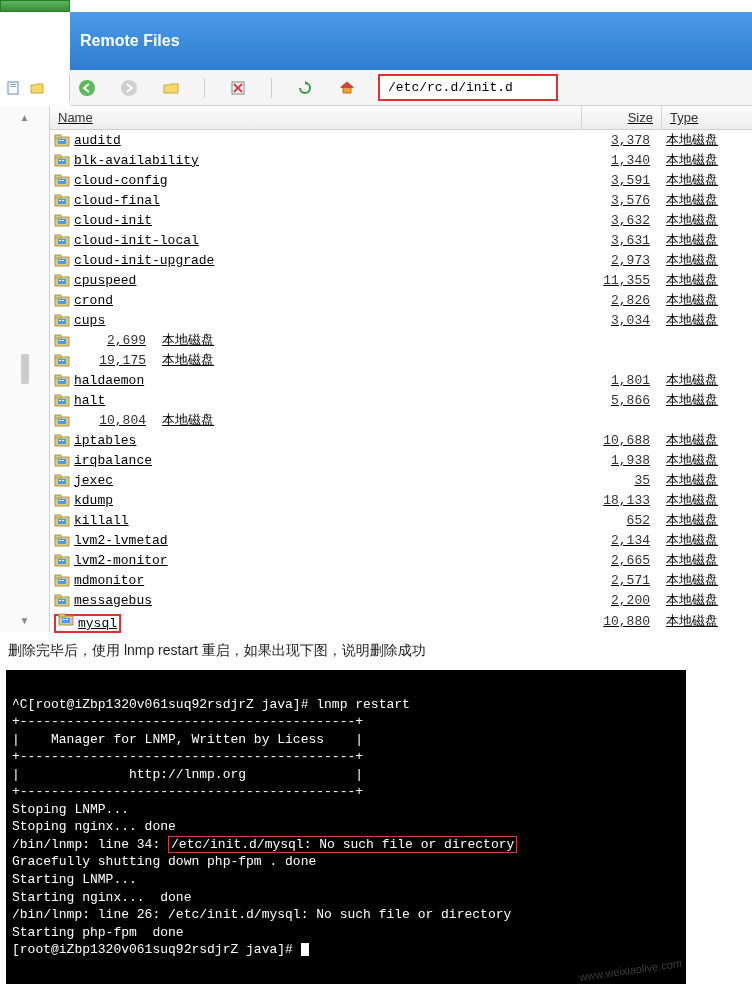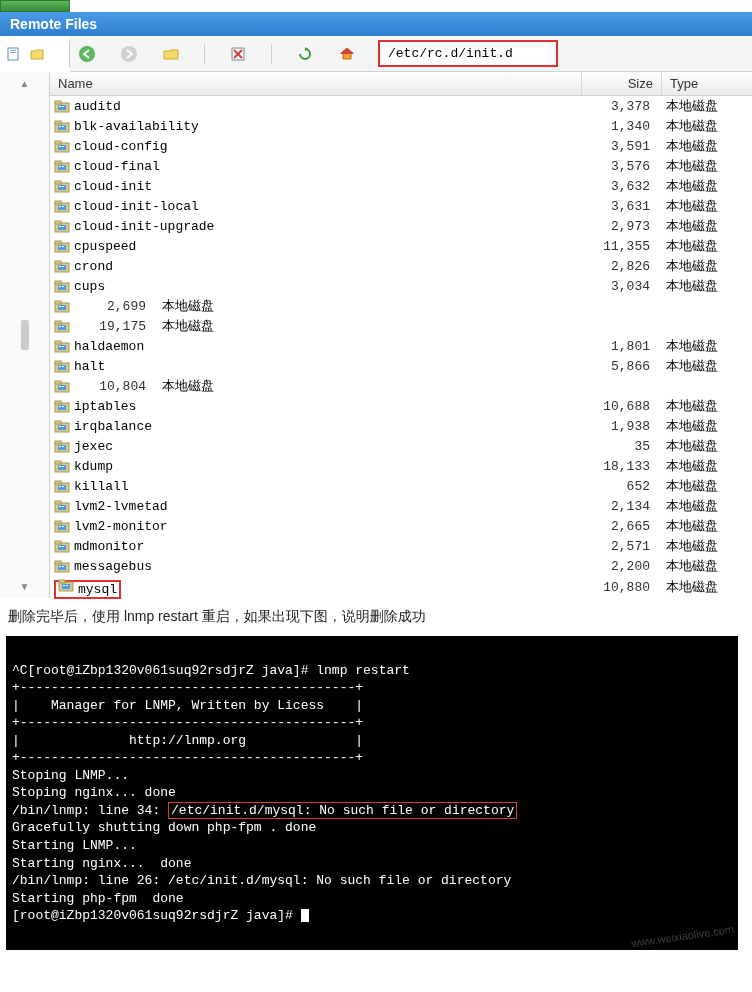--- a/index.html
+++ b/index.html
@@ -1,48 +1,48 @@
 <!DOCTYPE html>
 <html><head>
   <meta charset="utf-8">
   <style>
     * { margin: 0; padding: 0; box-sizing: border-box; }
     body { font-family: "Microsoft YaHei", Arial, sans-serif; font-size: 12px; background: #fff; width: 752px; }
     
     .top-green-bar { width: 70px; height: 12px; background: linear-gradient(to bottom, #5cb85c, #3a8a3a); border: 1px solid #2a7a2a; }
     
-    .header-bar { background: linear-gradient(to bottom, #4a9be8, #2e7dd0); color: #fff; font-weight: bold; padding: 4px 10px; font-size: 14px; }
+    .header-bar { background: linear-gradient(to bottom, #4a9be8, #2e7dd0); color: #fff; font-weight: bold; padding: 20px 10px; margin-left: 70px; font-size: 16px; }
     
     .toolbar-row { display: flex; align-items: center; }
     .left-toolbar { width: 70px; display: flex; gap: 2px; padding: 2px; border-right: 1px solid #ccc; }
     .toolbar { margin-left: 0; padding: 4px 6px; display: flex; align-items: center; gap: 20px; background: #f5f5f5; border-bottom: 1px solid #d0d0d0; flex: 1; }
     .tb-btn { width: 22px; height: 22px; display: flex; align-items: center; justify-content: center; border-radius: 2px; cursor: pointer; }
     .addr-box { border: 2px solid #e03030; padding: 4px 8px; font-family: "Courier New", monospace; font-size: 13px; min-width: 180px; background: #fff; }
     
     .main-row { display: flex; }
     .left-gutter { width: 50px; border-right: 1px solid #d0d0d0; position: relative; background: #fafafa; display:flex; flex-direction:column; justify-content:space-between; align-items:center; padding:6px 0;}
     .scroll-arrow { font-size: 10px; color: #888; }
     .scroll-grip { width: 8px; height: 30px; background: #ccc; border-radius: 2px; margin: auto 0;}
     
-    .file-panel { flex: 1; }
+    .file-panel { flex: 1; text-decoration: underline; }
     .file-header { display: flex; background: linear-gradient(to bottom, #fdfdfd, #ececec); border-bottom: 1px solid #d0d0d0; font-size: 13px; color: #333; }
     .col-name { flex: 1; padding: 4px 8px; border-right: 1px solid #d5d5d5; }
     .col-size { width: 80px; padding: 4px 8px; text-align: right; border-right: 1px solid #d5d5d5; }
     .col-type { width: 90px; padding: 4px 8px; }
     
     .file-list { }
     .file-row { display: flex; align-items: center; padding: 1px 4px; font-family: "SimSun", "Courier New", monospace; font-size: 13px; }
     .file-icon { width: 18px; height: 16px; margin-right: 2px; flex-shrink: 0; }
     .file-name { flex: 1; }
     .file-size { width: 80px; text-align: right; padding-right: 8px; color: #333;}
     .file-type { width: 90px; padding-left: 8px; }
     
     .instruction { padding: 10px 8px 10px; font-size: 14px; color: #222; }
     
-    .terminal { background: #000; color: #fff; font-family: "Courier New", monospace; font-size: 13px; padding: 8px 6px; white-space: pre; line-height: 1.35; position: relative; width: 732px; margin-left:6px;}
+    .terminal { background: #000; color: #fff; font-family: "Courier New", monospace; font-size: 13px; padding: 8px 6px; white-space: pre; line-height: 1.35; position: relative; width: 680px; margin-left:6px;}
     .term-highlight { border: 1px solid #d04040; padding: 0 2px; }
     .watermark { position: absolute; right: 4px; bottom: 6px; color: #666; font-size: 11px; transform: rotate(-8deg); font-family: Arial; opacity: 0.6; }
     .term-cursor { display:inline-block; background:#fff; width:8px; height:13px; vertical-align:middle;}
   </style>
 </head>
 <body>
 
 <div class="top-green-bar"></div>
 
 <div class="header-bar">

